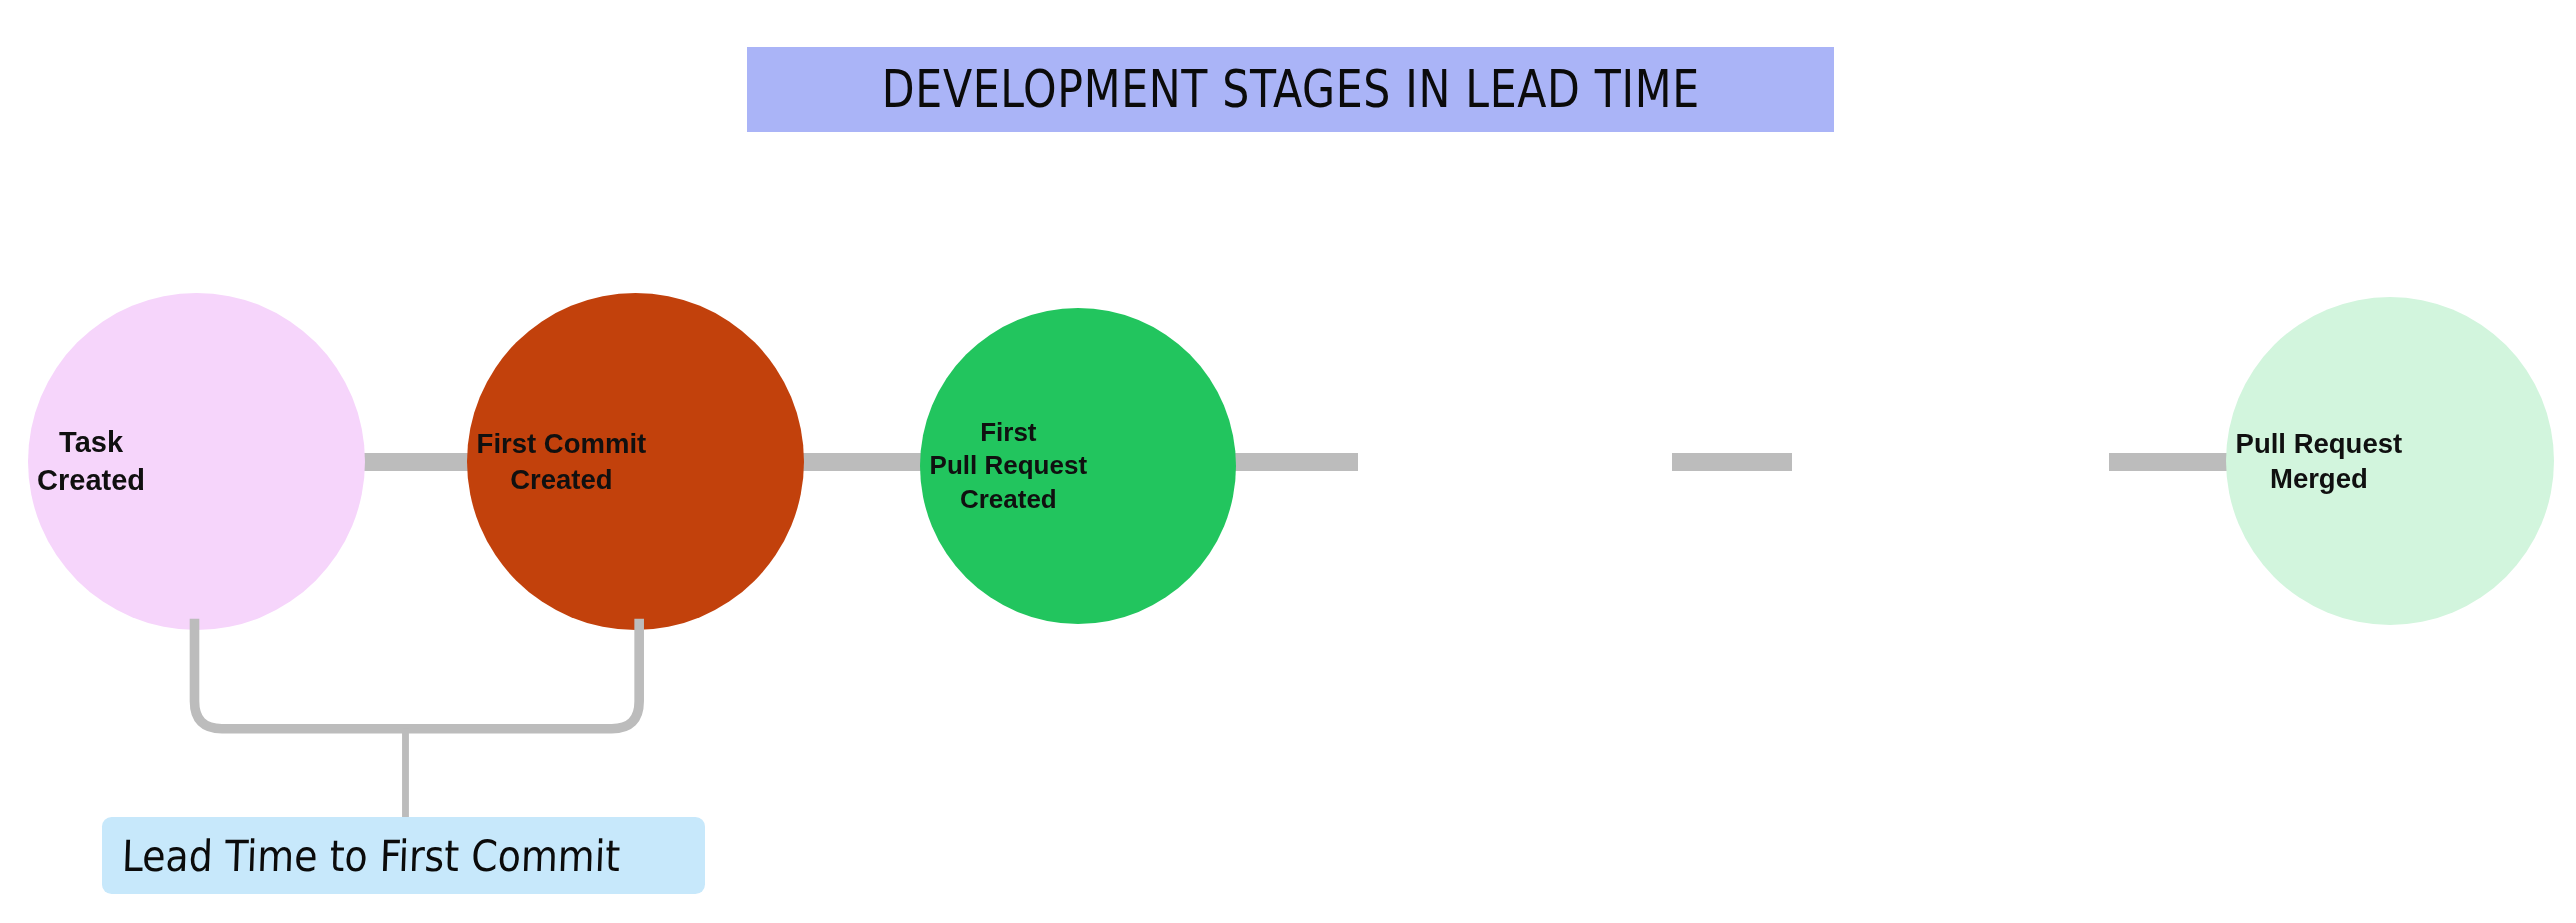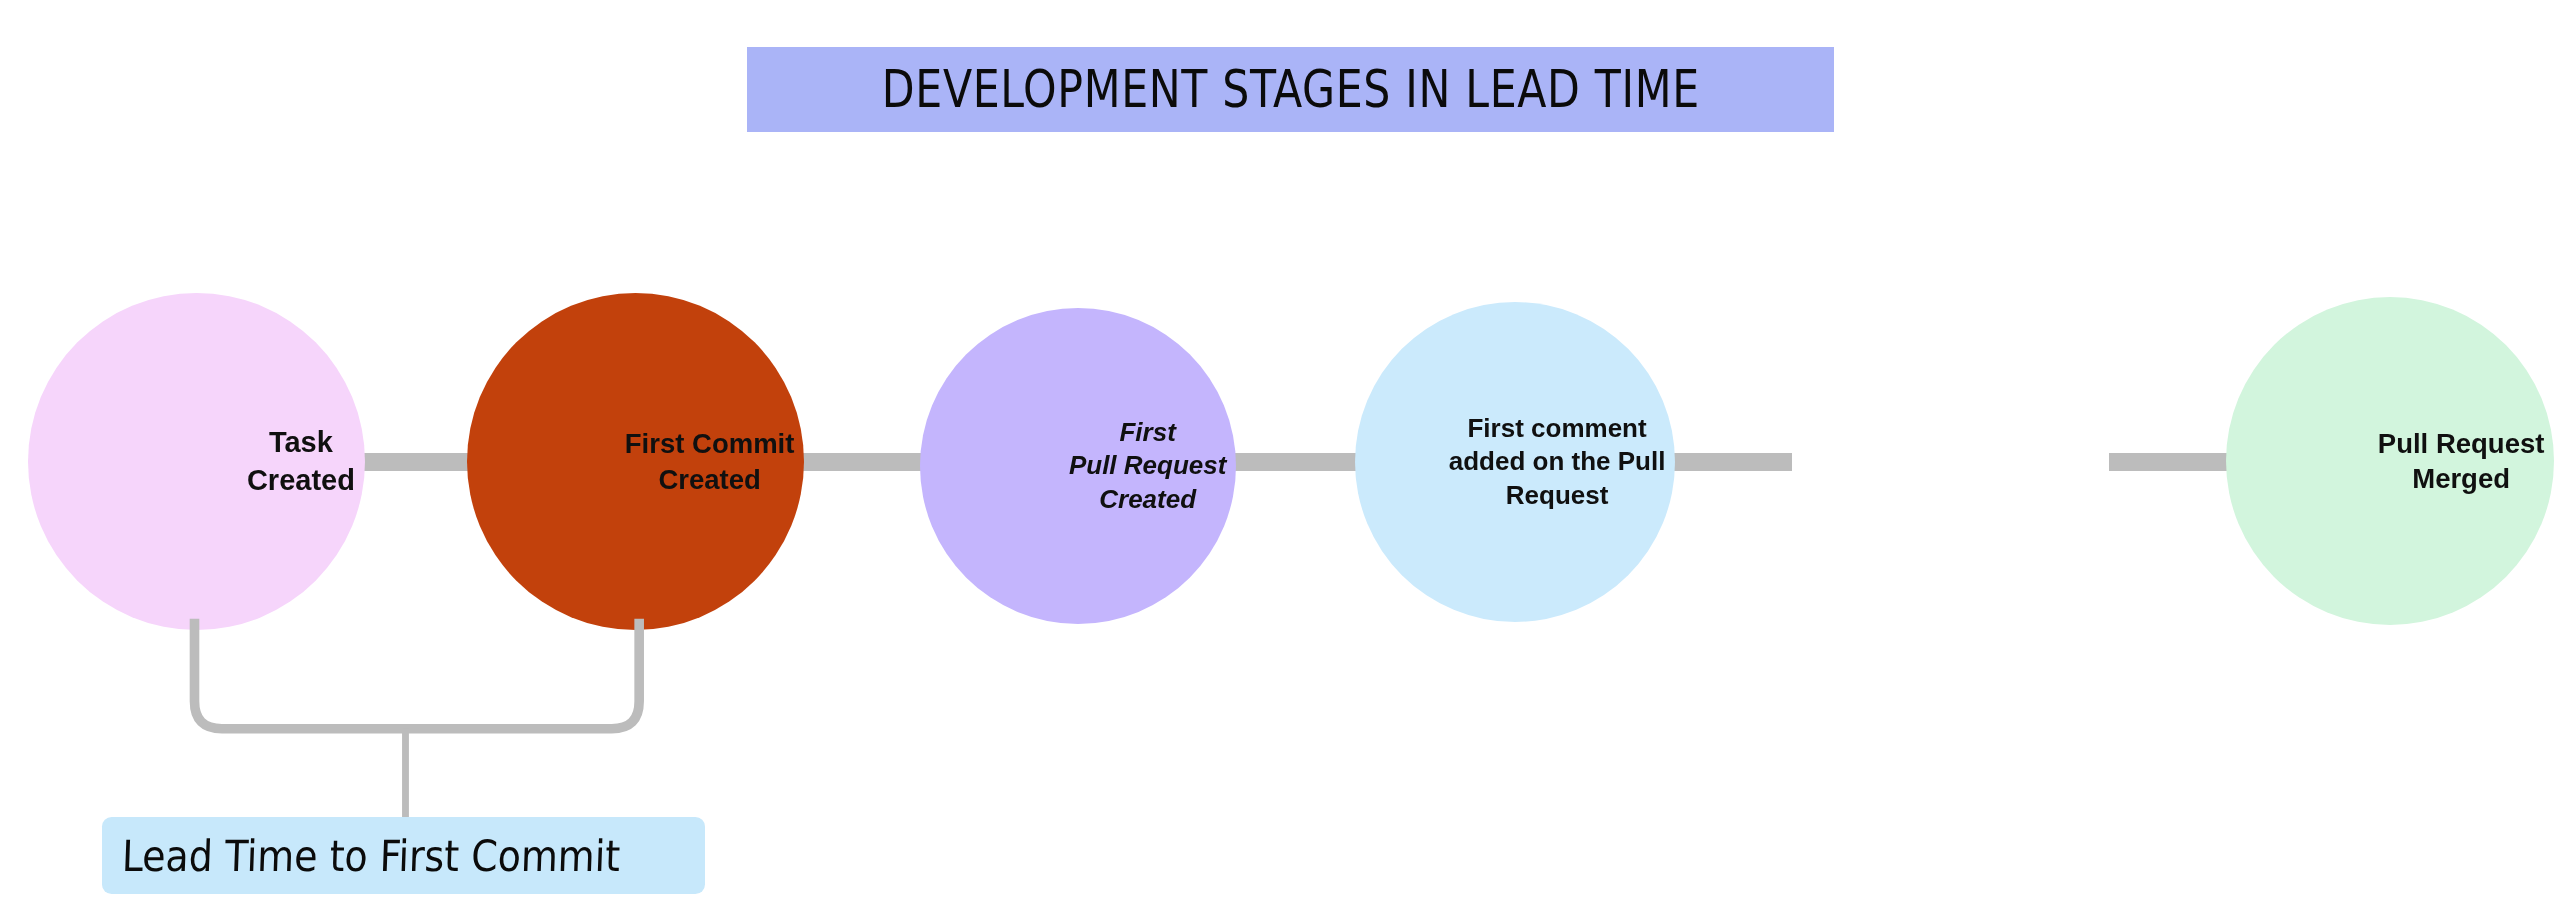--- a/index.html
+++ b/index.html
@@ -52,21 +52,21 @@
     background: #bcbcbc;
     top: 453px;
   }
 
   
   .node {
     position: absolute;
     border-radius: 50%;
     display: flex;
     align-items: center;
-    justify-content: flex-end;
+    justify-content: flex-start;
     text-align: center;
     box-sizing: border-box;
   }
   .node .node-label {
     font-family: "Liberation Sans", sans-serif;
     font-weight: bold;
     color: #101010;
     line-height: 1.28;
     white-space: pre-line;
     padding: 0 9.6px;
@@ -123,31 +123,26 @@
   <div class="node" style="left:27.5px; top:293px; width:337px; height:337px; background:#f6d5fb;">
     <span class="node-label" style="font-size:29px;">Task
 Created</span>
   </div>
 
   <div class="node" style="left:467px; top:293px; width:337px; height:337px; background:#c2410c;">
     <span class="node-label" style="font-size:27.5px;">First Commit
 Created</span>
   </div>
 
-  <div class="node" style="left:920px; top:308px; width:316px; height:316px; background:#c4b5fd;font-style:italic;">
+  <div class="node" style="left:920px; top:308px; width:316px; height:316px; background:#22c55e;">
     <span class="node-label" style="font-size:26px;">First
 Pull Request
 Created</span>
   </div>
 
-  <div class="node" style="left:1355px; top:302px; width:320px; height:320px; background:#cbeafc;">
-    <span class="node-label" style="font-size:26px;">First comment
-added on the Pull
-Request</span>
-  </div>
 
 
   <div class="node" style="left:2226px; top:297px; width:328px; height:328px; background:#d2f5dd;">
     <span class="node-label" style="font-size:27.5px;">Pull Request
 Merged</span>
   </div>
 
   <svg id="bracket" viewBox="0 0 1100 330" xmlns="http://www.w3.org/2000/svg">
     <path d="M 283 20 L 283 140 Q 283 180 323 180 L 890 180 Q 930 180 930 140 L 930 20" fill="none" stroke="#bcbcbc" stroke-width="14" stroke-linecap="butt"></path>
     <line x1="590" y1="180" x2="590" y2="310" stroke="#bcbcbc" stroke-width="10"></line>

